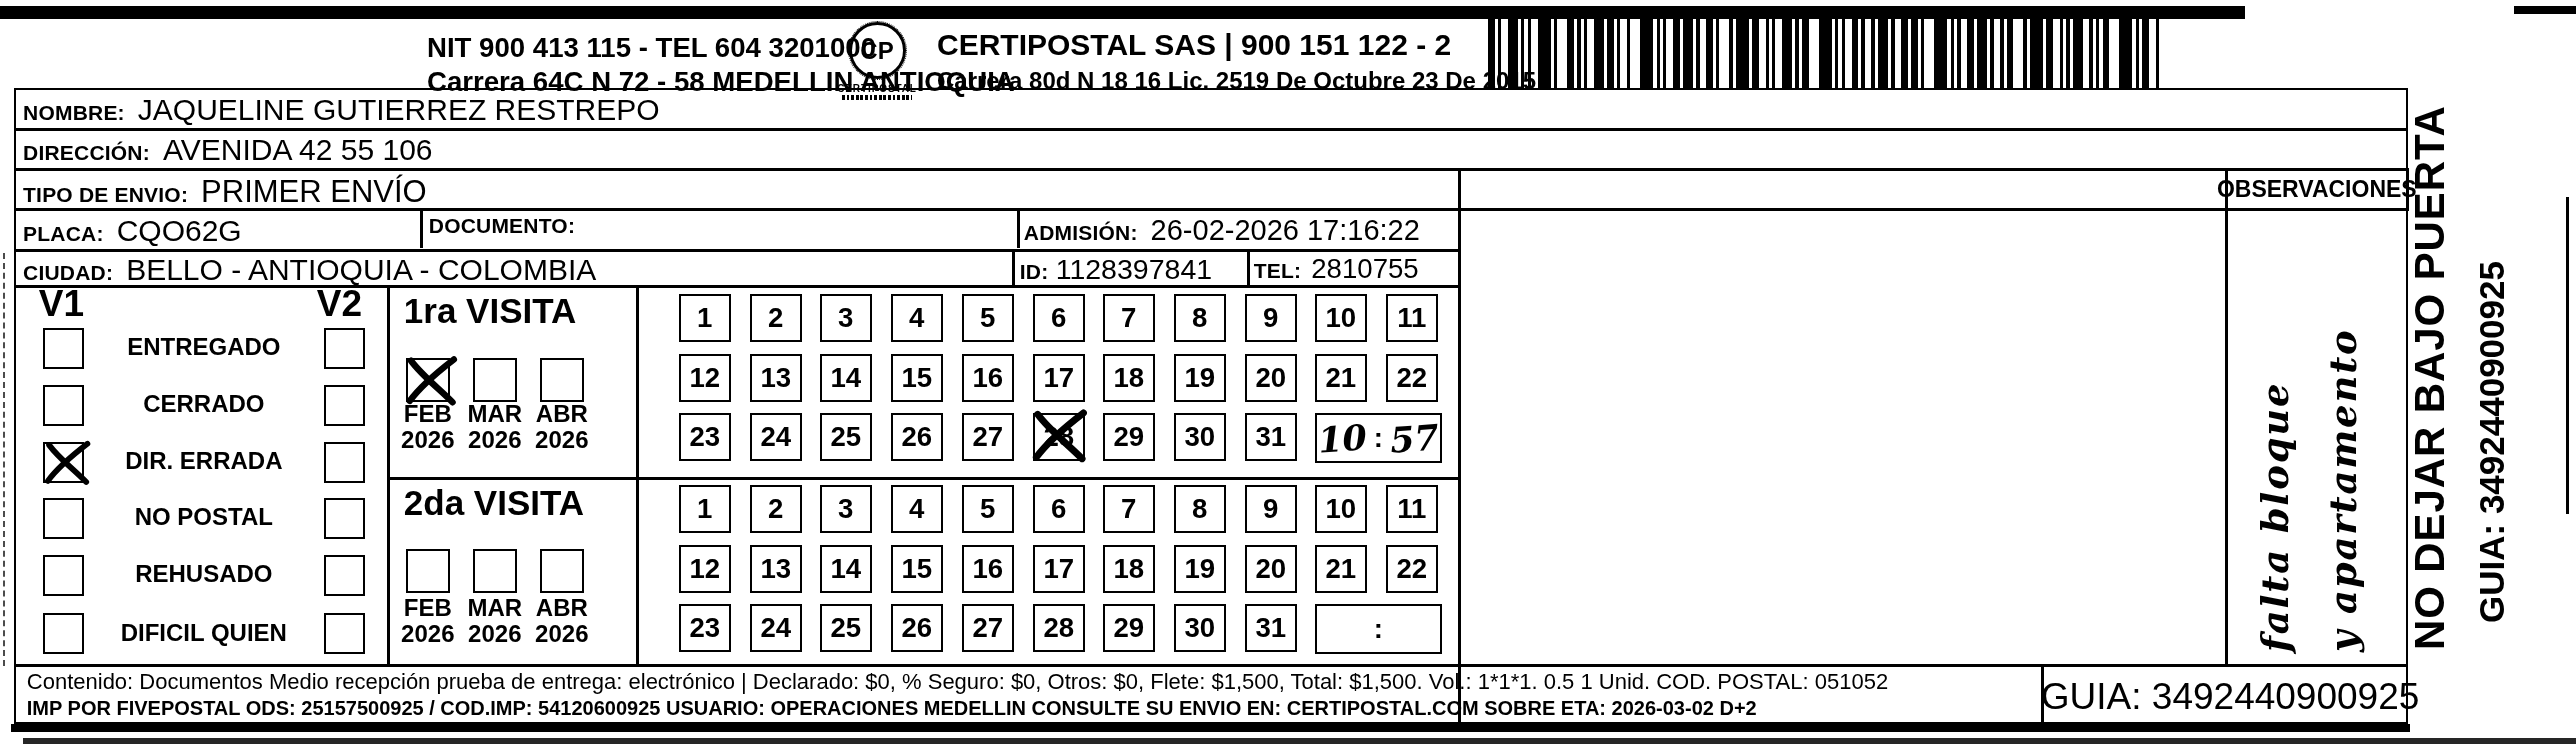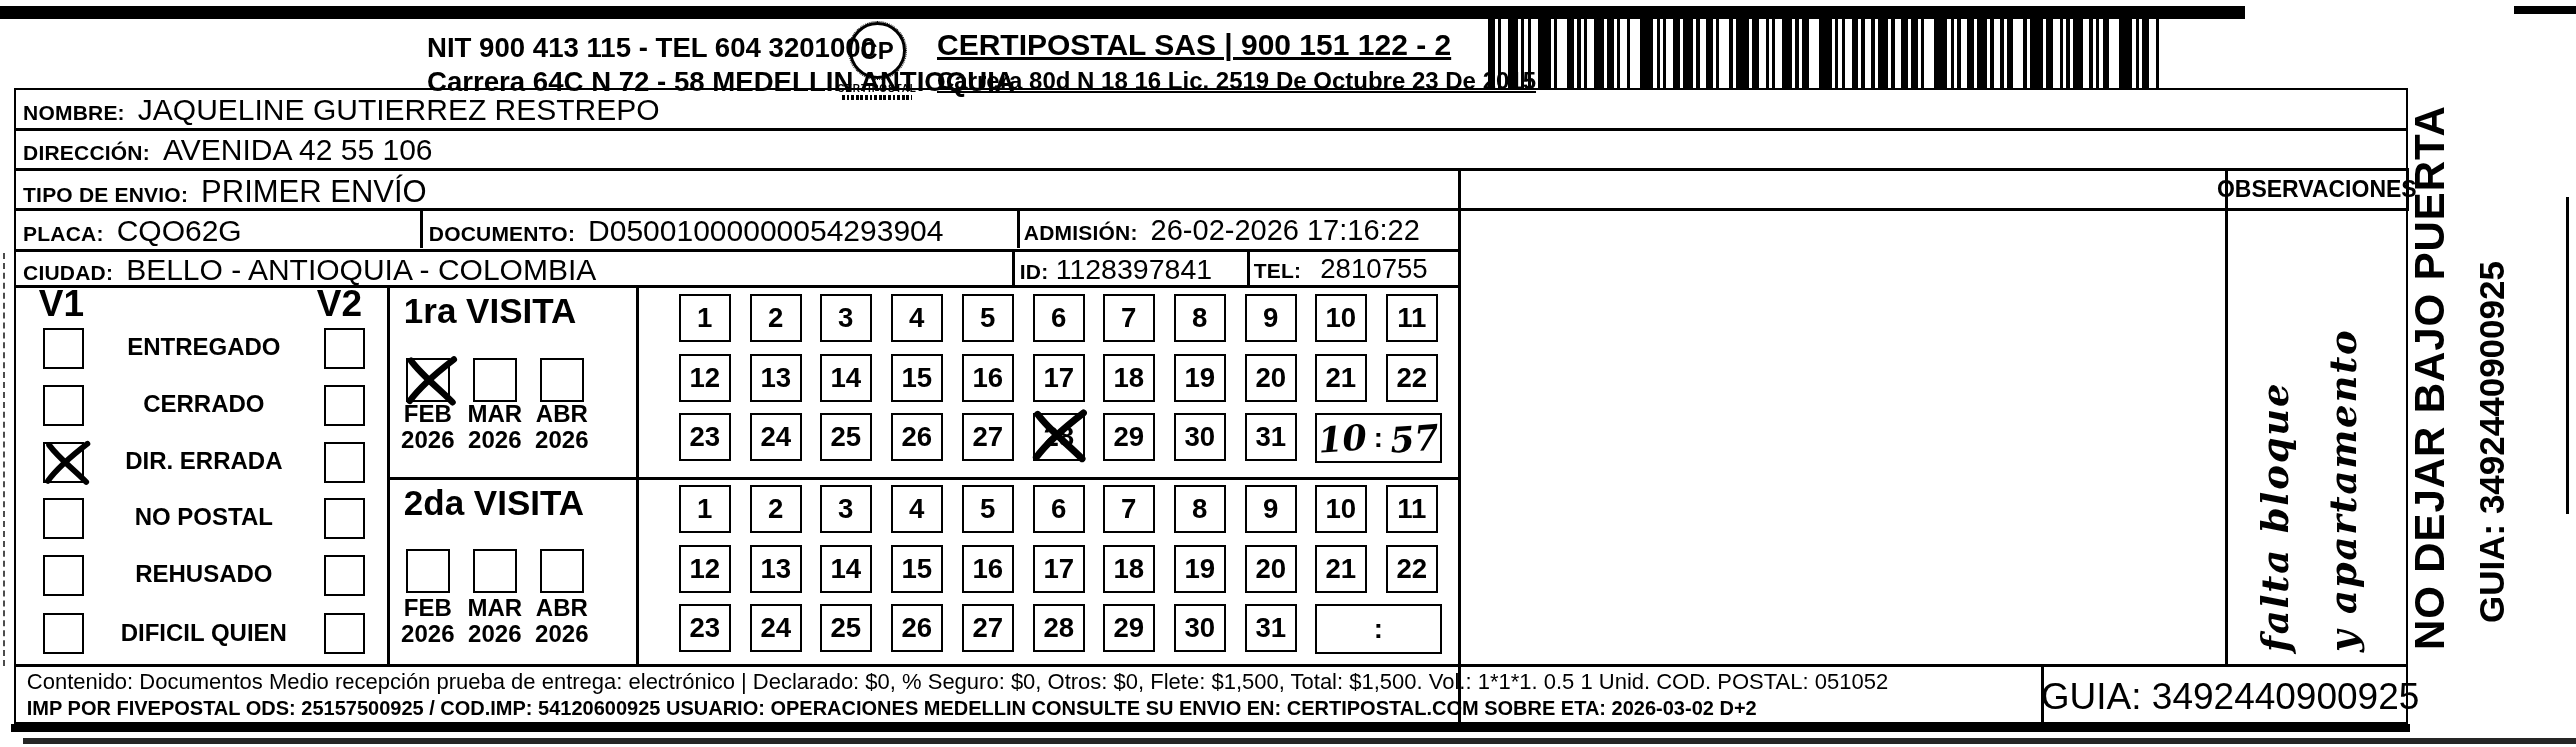--- a/index.html
+++ b/index.html
@@ -62,21 +62,21 @@
 
   <div class="abs" style="left:427px;top:31px;font-weight:bold;font-size:27.6px;line-height:34px;">
     <div>NIT 900 413 115 - TEL 604 3201000</div>
     <div>Carrera 64C N 72 - 58 MEDELLIN ANTIOQUIA</div>
   </div>
   <div class="logo">
     <div class="logocircle">CP</div>
     <div class="logocap">CERTIPOSTAL</div>
     <div class="logosub"></div>
   </div>
-  <div class="abs" style="left:937px;top:27.6px;text-decoration:underline;">
+  <div class="abs" style="left:937px;top:27.6px;">
     <div style="font-weight:bold;font-size:30px;">CERTIPOSTAL SAS | 900 151 122 - 2</div>
     <div style="font-weight:bold;font-size:24px;margin-top:5.5px;">Carrera 80d N 18 16  Lic. 2519 De Octubre 23 De 2015</div>
   </div>
   <div class="barcode" id="barcode">
       <div style="width: 6.6px; margin-right: 3.3px;"></div>
       <div style="width: 3.3px; margin-right: 6.6px;"></div>
       <div style="width: 10px; margin-right: 3.3px;"></div>
       <div style="width: 3.3px; margin-right: 3.3px;"></div>
       <div style="width: 3.3px; margin-right: 6.6px;"></div>
       <div style="width: 13.2px; margin-right: 3.3px;"></div>
@@ -168,36 +168,35 @@
     <div class="row" style="left:7.3px;top:84px;">
       <span class="lbl">TIPO DE ENVIO:</span>
       <span class="val" style="font-size:31px;">PRIMER ENVÍO</span>
     </div>
     <div class="row" style="left:7.3px;top:124px;">
       <span class="lbl">PLACA:</span>
       <span class="val">CQO62G</span>
     </div>
     <div class="row" style="left:413px;top:124px;">
       <span class="lbl">DOCUMENTO:</span>
-      <span class="val">D05001000000054293904</span>
     </div>
     <div class="row" style="left:1008px;top:124px;">
       <span class="lbl">ADMISIÓN:</span>
       <span class="val" style="font-size:29px;">26-02-2026 17:16:22</span>
     </div>
     <div class="row" style="left:7.3px;top:163px;">
 
       <span class="lbl">CIUDAD:</span>
       <span class="val">BELLO - ANTIOQUIA - COLOMBIA</span>
     </div>
     <div class="row" style="left:1004px;top:163px;gap:7.3px;">
       <span class="lbl">ID:</span>
       <span class="val" style="font-size:28.5px;">1128397841</span>
     </div>
-    <div class="row" style="left:1238px;top:163px;gap:19px;">
+    <div class="row" style="left:1238px;top:163px;gap:10px;">
       <span class="lbl">TEL:</span>
       <span class="val" style="font-size:27.6px;">2810755</span>
     </div>
 
     <div class="hdrcell" style="left:2209px;top:78px;width:184px;height:43px;font-size:23px;">OBSERVACIONES</div>
     <div class="abs" style="left:1442px;top:121px;width:767px;height:453px;"></div>
 
     <div class="vhdr" style="left:23px;top:193px;">V1</div>
     <div class="vhdr" style="left:301px;top:193px;">V2</div>
     <div id="status-rows">

